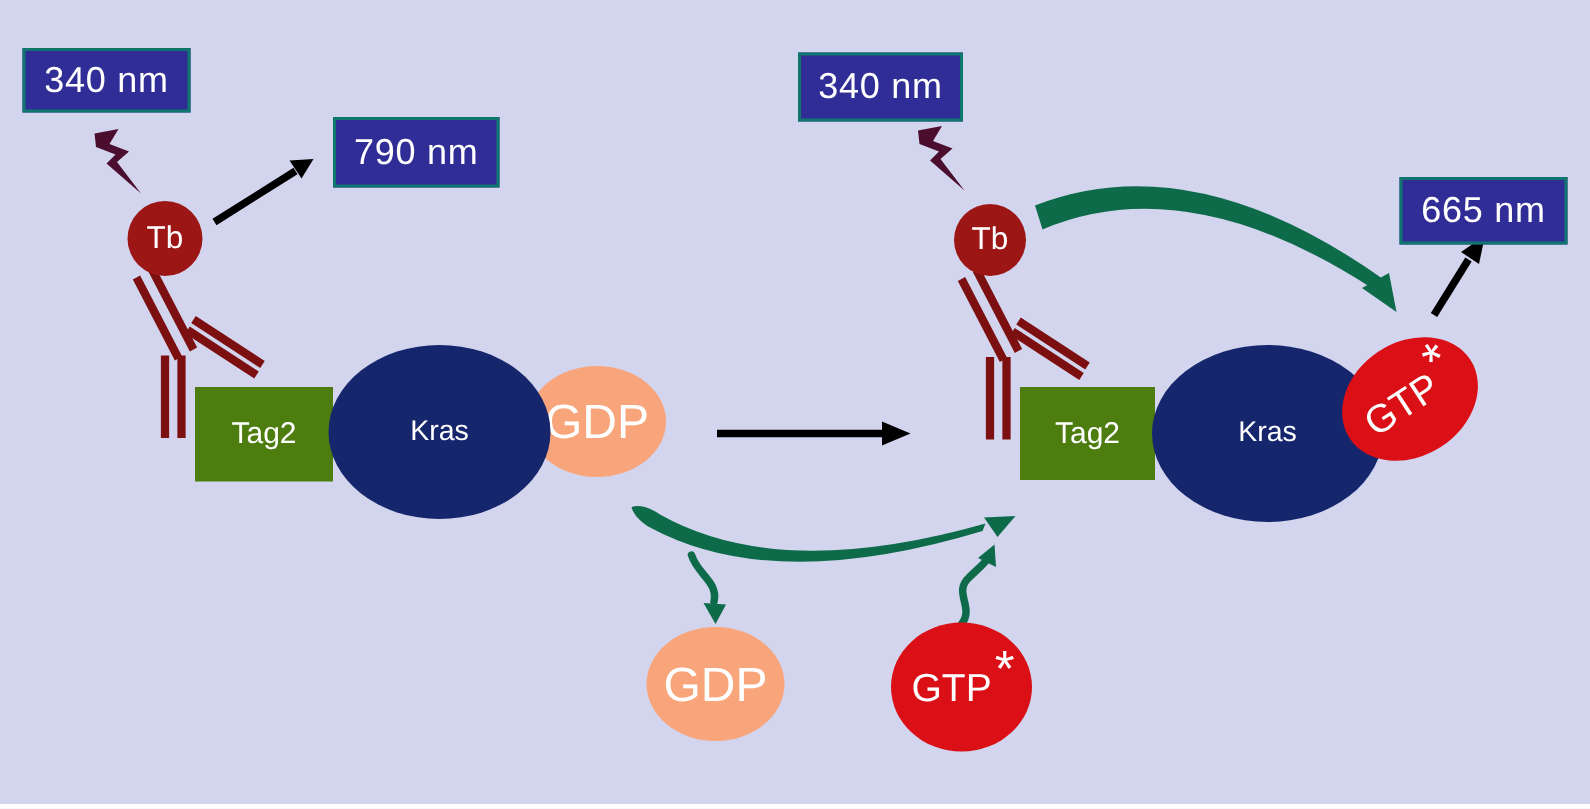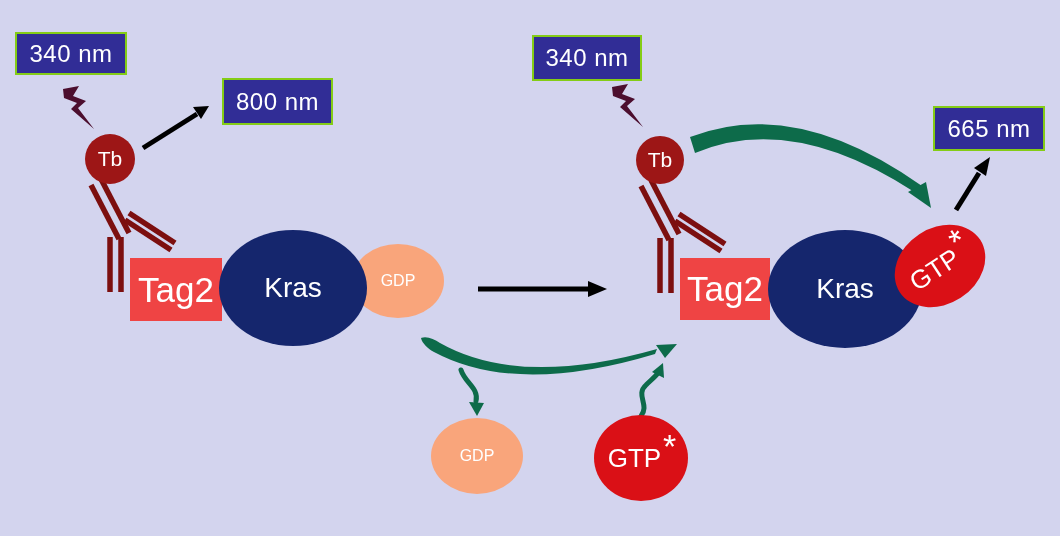--- a/index.html
+++ b/index.html
@@ -1,23 +1,23 @@
 <!DOCTYPE html>
 <html><head>
 <meta charset="utf-8">
 <style>
   html,body{margin:0;padding:0;background:#ffffff;}
   .canvas{position:relative;width:1060px;height:539px;background:#ffffff;overflow:hidden;
           font-family:"Liberation Sans",sans-serif;}
   .bg{position:absolute;left:0;top:0;width:1060px;height:536px;background:#d3d4ee;}
   .abs{position:absolute;display:flex;align-items:center;justify-content:center;color:#ffffff;box-sizing:border-box;}
-  .wbox{background:#312d96;border:2px solid #84cc16;font-size:24px;letter-spacing:0.5px;}
-  .tag{background:#ef4444;font-size:35px;text-align:center;}
-  .kras{background:#15266d;border-radius:50%;font-size:28px;}
-  .gdp{background:#f9a57b;border-radius:50%;font-size:16px;}
+  .wbox{background:#312d96;border:2px solid #0f766e;font-size:24px;letter-spacing:0.5px;}
+  .tag{background:#4d7c0f;font-size:20px;text-align:center;}
+  .kras{background:#15266d;border-radius:50%;font-size:19px;}
+  .gdp{background:#f9a57b;border-radius:50%;font-size:32px;}
   .gtp{background:#da1016;border-radius:50%;font-size:26px;}
   .tb{background:#9d1616;border-radius:50%;font-size:21px;}
   .ast{font-size:34px;position:relative;top:-12px;left:2px;}
   svg.layer{position:absolute;left:0;top:0;}
 </style>
 </head>
 <body>
 
 <div class="canvas">
   <div class="bg"></div>
@@ -80,26 +80,26 @@
     <g>
       <path d="M 641,416 C 650,405 635,395 646,385 C 651,380 655,377 658,373" fill="none" stroke="#0d6b4a" stroke-width="5" stroke-linecap="round"></path>
       <polygon fill="#0d6b4a" points="663,363 652,372 664,378"></polygon>
     </g>
   </svg>
 
   <div class="abs wbox" style="left:15px;top:32px;width:112px;height:43px;">
     <span>340 nm</span>
   </div>
   <div class="abs wbox" style="left:222px;top:78px;width:111px;height:47px;">
-    <span>800 nm</span>
+    <span>790 nm</span>
   </div>
   <div class="abs wbox" style="left:532px;top:35px;width:110px;height:46px;">
     <span>340 nm</span>
   </div>
-  <div class="abs wbox" style="left:933px;top:106px;width:112px;height:45px;">
+  <div class="abs wbox" style="left:933px;top:118px;width:112px;height:45px;">
     <span>665 nm</span>
   </div>
 
   <div class="abs tag" style="left:130px;top:258px;width:92px;height:63px;">
     <span>Tag2</span>
   </div>
   <div class="abs gdp" style="left:352px;top:244px;width:92px;height:74px;">
     <span>GDP</span>
   </div>
   <div class="abs kras" style="left:219px;top:230px;width:148px;height:116px;">

